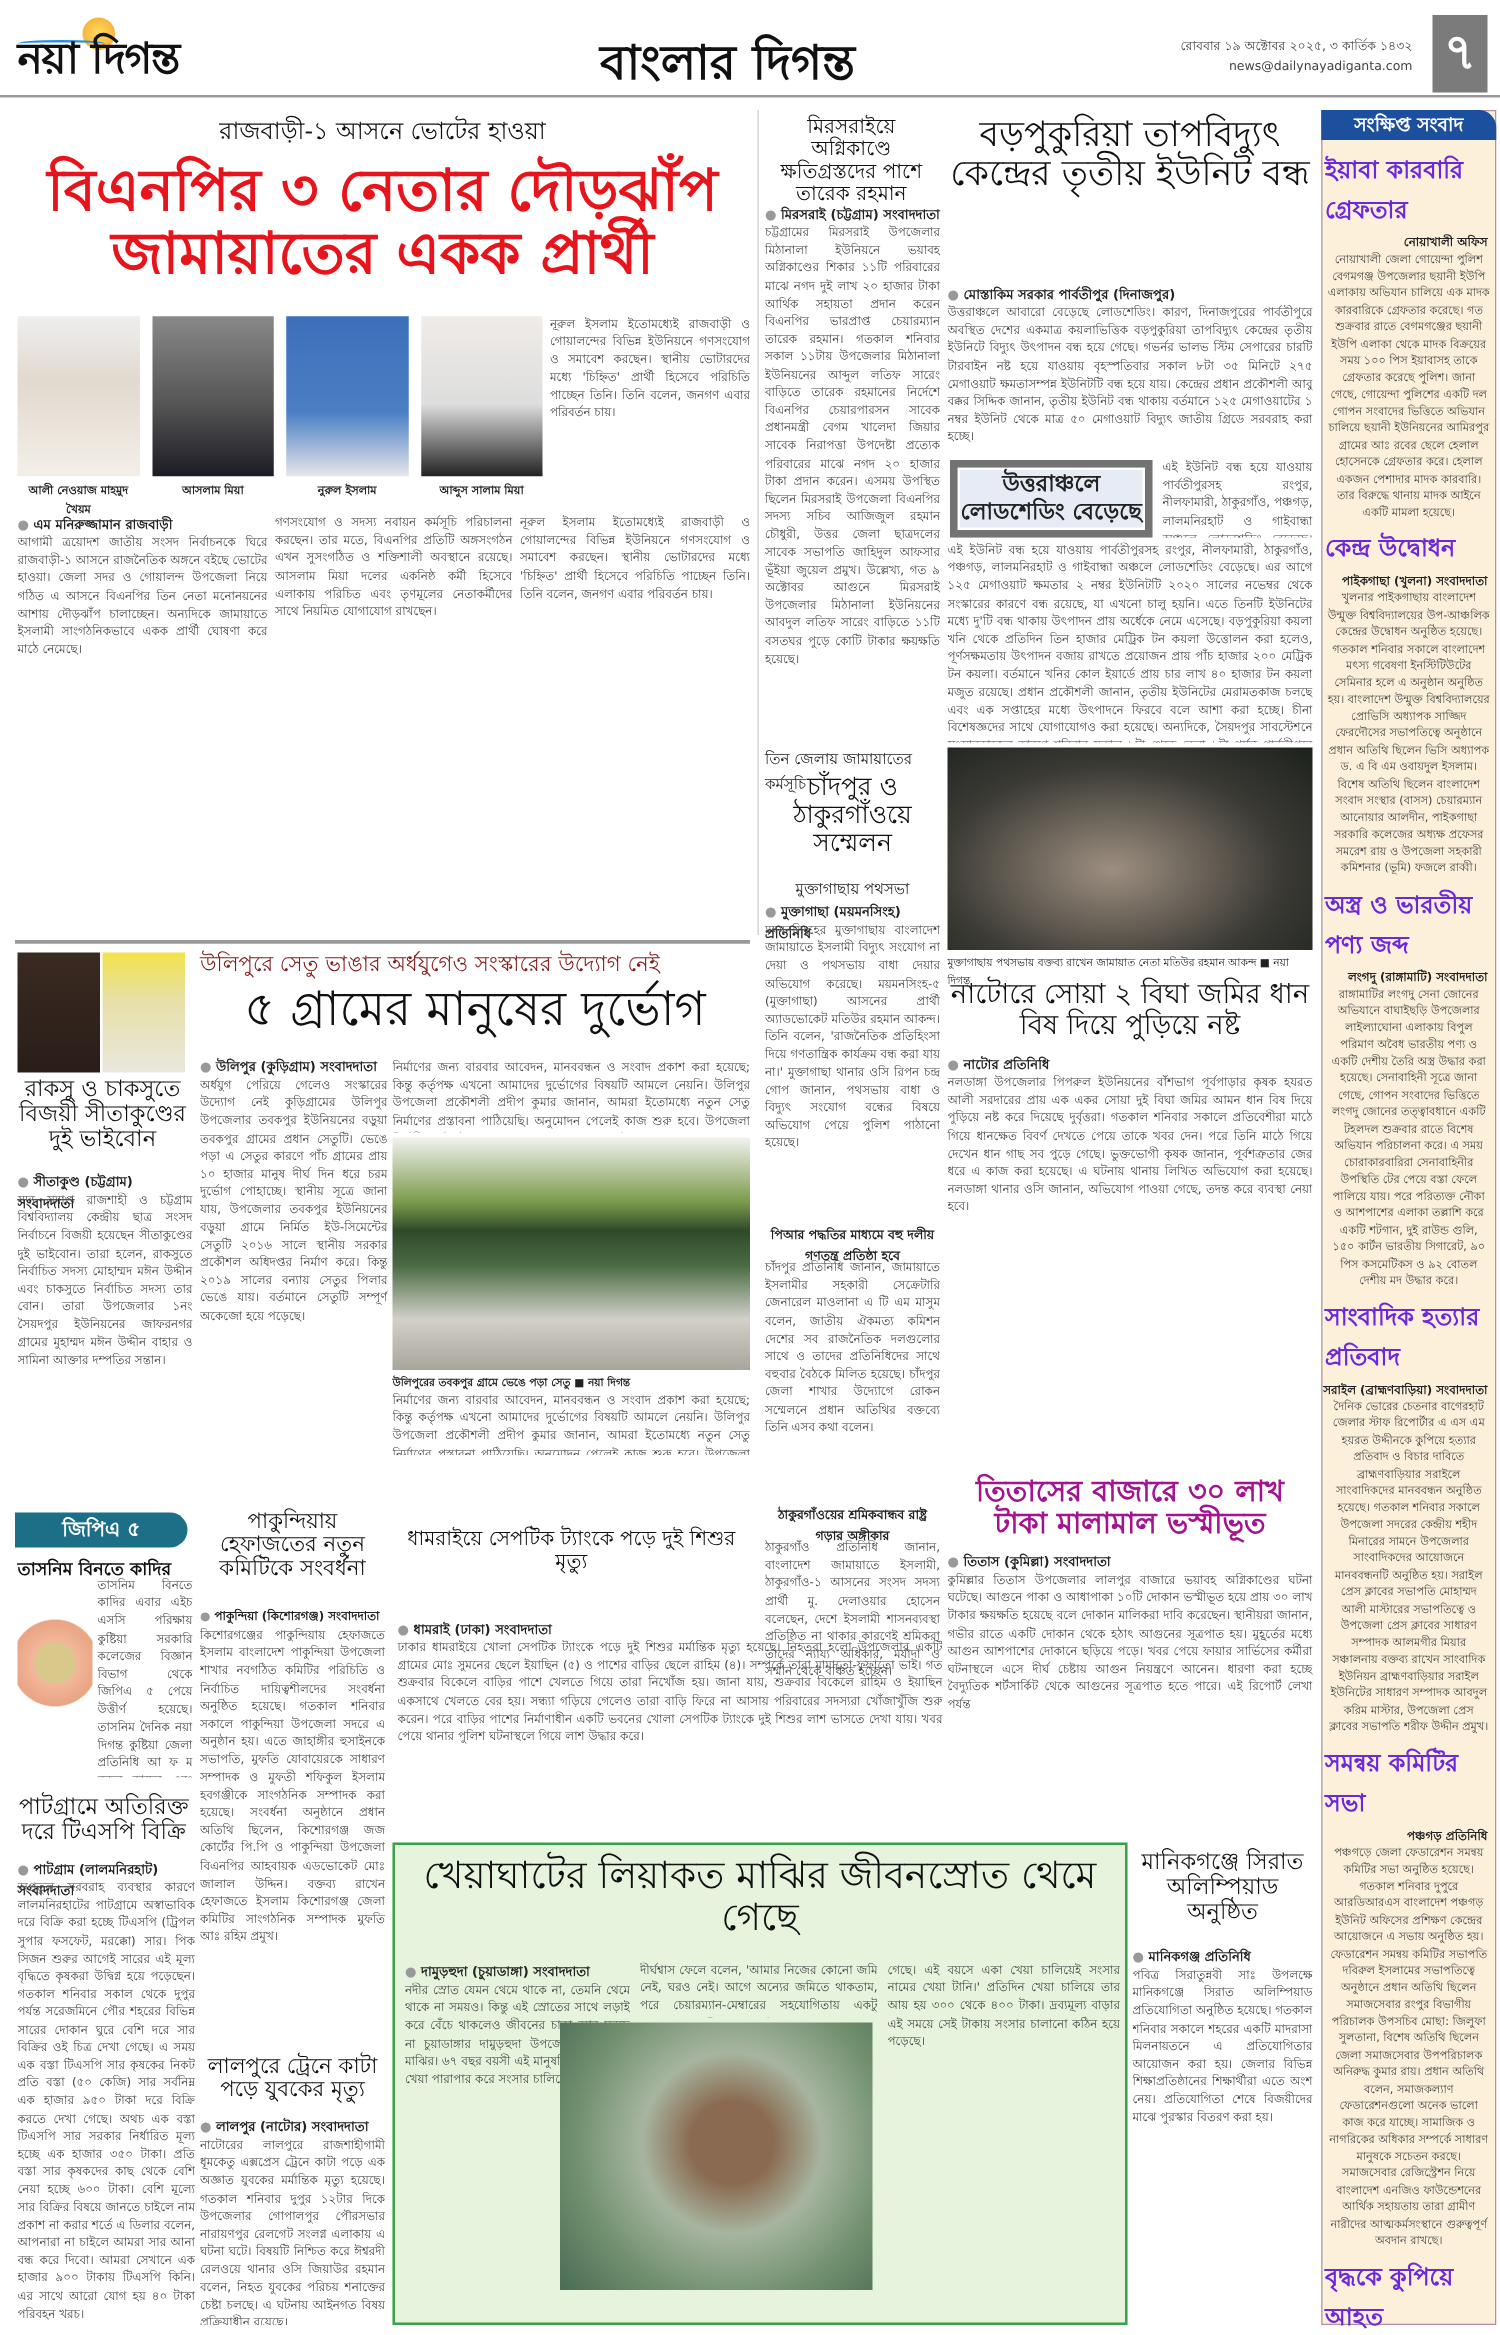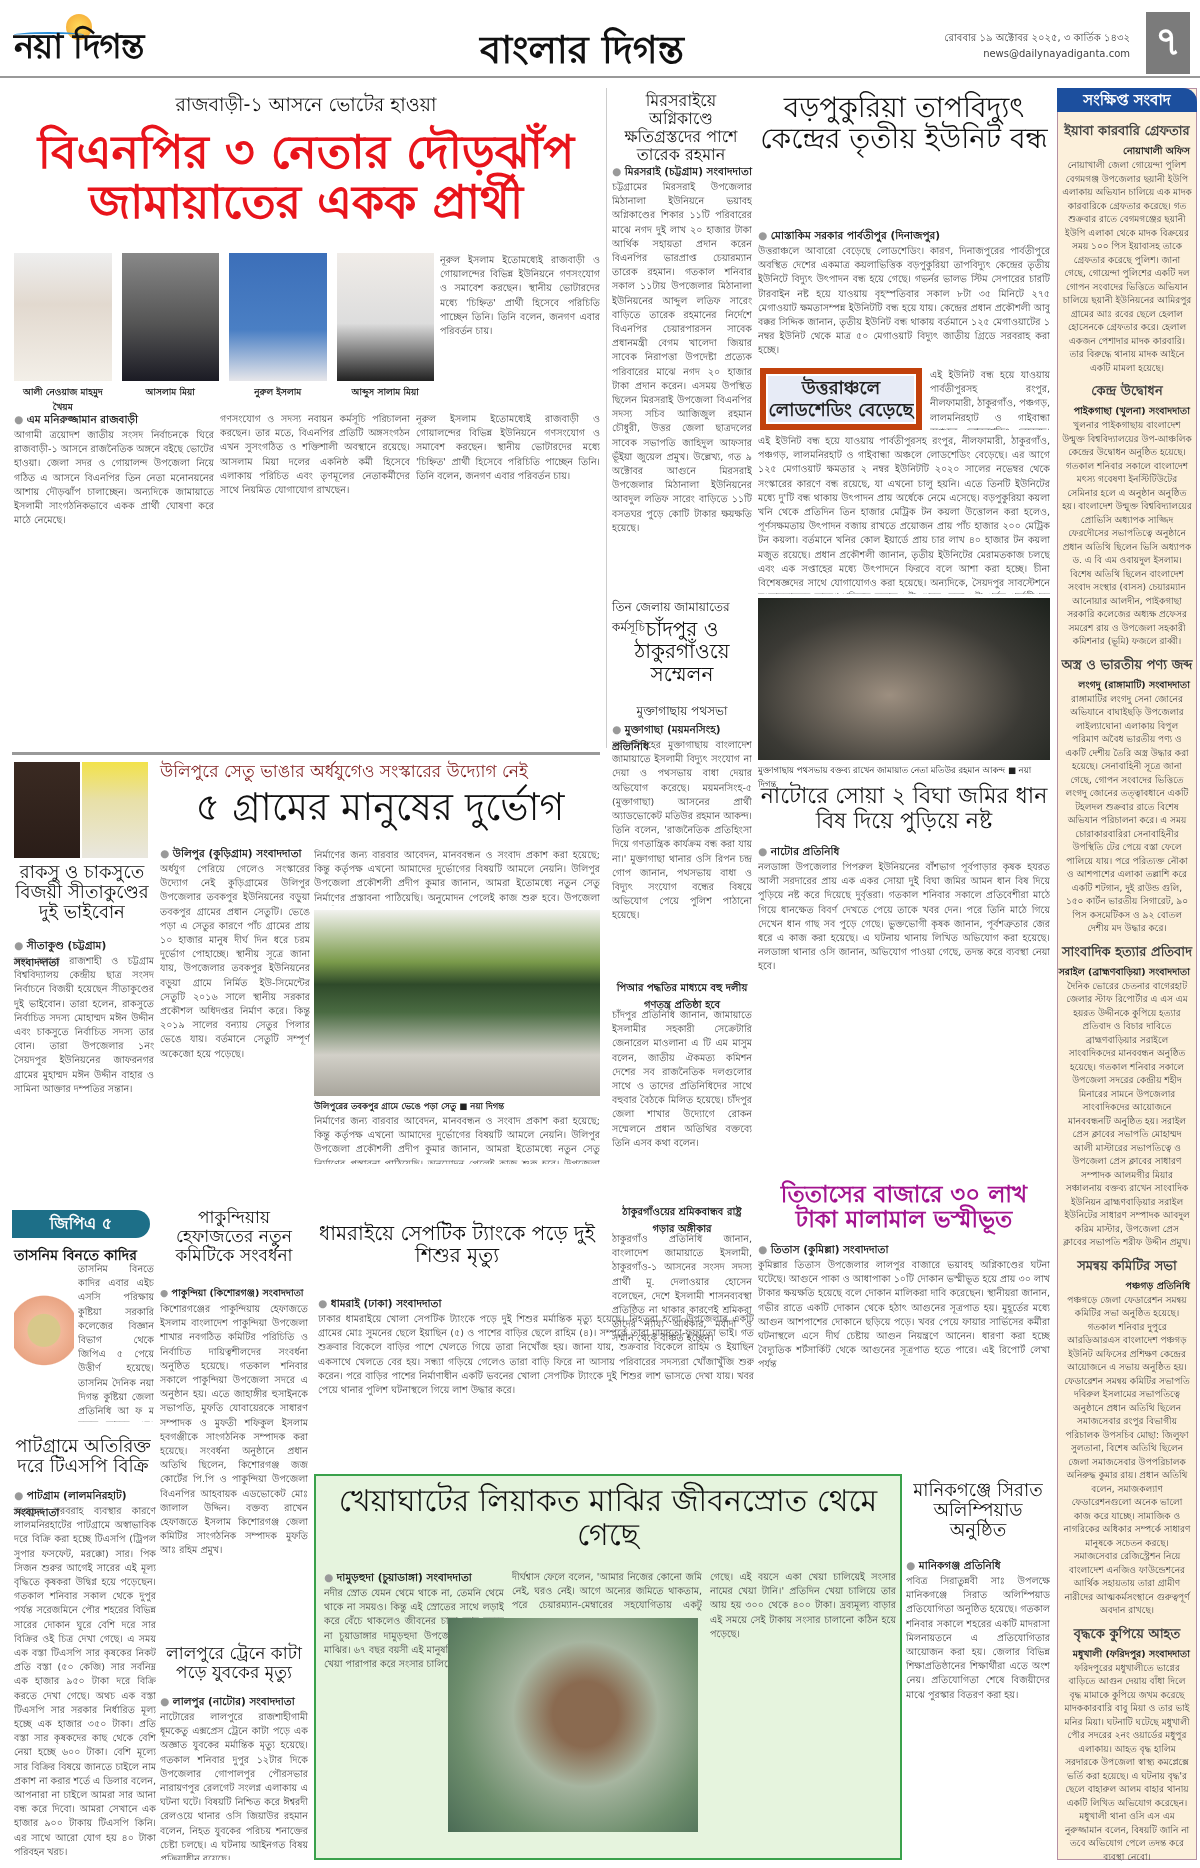--- a/index.html
+++ b/index.html
@@ -18,26 +18,26 @@
 .head-purple{color:#a3148f;font-weight:bold;text-align:center;line-height:1.1}
 .byline{font-size:10.5px;font-weight:bold;color:#222}
 .byline:before{content:"● ";color:#999}
 .body{font-size:9.5px;line-height:14.2px;color:#444;text-align:justify;overflow:hidden}
 .photo{background:#777;overflow:hidden}
 .cap{font-size:9px;color:#222;font-weight:bold}
 .rule{background:#999;height:3px}
 .vrule{background:#ccc;width:1px}
 .brief{left:1057px;top:88px;width:140px;height:1772px;background:#fcf0db;border:1px solid #b58fa5}
 .brief-head{left:1057px;top:88px;width:140px;height:24px;background:#1c4f9e;color:#fff;font:bold 15px "DejaVu Sans",sans-serif;text-align:center;line-height:24px;border-radius:0 14px 0 0}
-.brief h4{font-size:13px;font-weight:bold;color:#404040;text-align:center;margin:6px 2px 2px}
+.brief h4{font-size:19px;font-weight:bold;color:#6d28d9;margin:6px 2px 2px}
 .brief .bb{font-size:9.5px;font-weight:bold;text-align:right;padding-right:6px}
 .brief p{font-size:9px;line-height:13.5px;color:#444;text-align:center;padding:0 4px}
 .gpa-band{left:12px;top:1210px;width:138px;height:28px;background:#1d6f88;color:#fff;font-size:16px;font-weight:bold;text-align:center;line-height:28px;border-radius:0 14px 14px 0}
 .green-box{left:314px;top:1474px;width:588px;height:386px;background:#e6f4de;border:2px solid #3aa14b}
-.blue-box{left:760px;top:368px;width:162px;height:62px;background:#e7ebf6;border:6px solid #c2410c;display:flex;align-items:center;justify-content:center;text-align:center;font:bold 18px "DejaVu Sans",sans-serif;line-height:22px;box-shadow:inset 0 0 0 2px #fff}
+.blue-box{left:760px;top:368px;width:162px;height:62px;background:#e7ebf6;border:6px solid #737373;display:flex;align-items:center;justify-content:center;text-align:center;font:bold 18px "DejaVu Sans",sans-serif;line-height:22px;box-shadow:inset 0 0 0 2px #fff}
 </style>
 </head>
 <body>
 
 <div class="abs masthead"></div>
 <div class="abs logo-sun"></div>
 <div class="abs logo-wave"></div>
 <div class="abs logo">নয়া দিগন্ত</div>
 <div class="abs section-title">বাংলার দিগন্ত</div>
 <div class="abs dateline">
@@ -142,21 +142,21 @@
 <div class="abs body" style="left:314px;top:1114px;width:286px;height:50px">নির্মাণের জন্য বারবার আবেদন, মানববন্ধন ও সংবাদ প্রকাশ করা হয়েছে; কিন্তু কর্তৃপক্ষ এখনো আমাদের দুর্ভোগের বিষয়টি আমলে নেয়নি। উলিপুর উপজেলা প্রকৌশলী প্রদীপ কুমার জানান, আমরা ইতোমধ্যে নতুন সেতু নির্মাণের প্রস্তাবনা পাঠিয়েছি। অনুমোদন পেলেই কাজ শুরু হবে। উপজেলা নির্বাহী কর্মকর্তা বলেন, প্রকল্পের মেয়াদ বাড়লেই অনুমোদন পাওয়া যাবে। অর্ধযুগ ধরে অবহেলিত এ সেতুটি এখন স্থানীয়দের কাছে কষ্টের প্রতীকে পরিণত হয়েছে। তারা দ্রুত সংস্কার বা নতুন সেতু নির্মাণের দাবি জানিয়েছেন।</div>
 
 <div class="abs head-black" style="left:160px;top:1208px;width:148px;font-size:17px">পাকুন্দিয়ায় হেফাজতের নতুন কমিটিকে সংবর্ধনা</div>
 <div class="abs byline" style="left:160px;top:1286px;width:148px;font-size:9.5px">পাকুন্দিয়া (কিশোরগঞ্জ) সংবাদদাতা</div>
 <div class="abs body" style="left:160px;top:1302px;width:148px;height:332px">কিশোরগঞ্জের পাকুন্দিয়ায় হেফাজতে ইসলাম বাংলাদেশ পাকুন্দিয়া উপজেলা শাখার নবগঠিত কমিটির পরিচিতি ও নির্বাচিত দায়িত্বশীলদের সংবর্ধনা অনুষ্ঠিত হয়েছে। গতকাল শনিবার সকালে পাকুন্দিয়া উপজেলা সদরে এ অনুষ্ঠান হয়। এতে জাহাঙ্গীর হুসাইনকে সভাপতি, মুফতি যোবায়েরকে সাধারণ সম্পাদক ও মুফতী শফিকুল ইসলাম হবগঞ্জীকে সাংগঠনিক সম্পাদক করা হয়েছে। সংবর্ধনা অনুষ্ঠানে প্রধান অতিথি ছিলেন, কিশোরগঞ্জ জজ কোর্টের পি.পি ও পাকুন্দিয়া উপজেলা বিএনপির আহবায়ক এডভোকেট মোঃ জালাল উদ্দিন। বক্তব্য রাখেন হেফাজতে ইসলাম কিশোরগঞ্জ জেলা কমিটির সাংগঠনিক সম্পাদক মুফতি আঃ রহিম প্রমুখ।</div>
 
 <div class="abs head-black" style="left:160px;top:1644px;width:148px;font-size:17px">লালপুরে ট্রেনে কাটা পড়ে যুবকের মৃত্যু</div>
 <div class="abs byline" style="left:160px;top:1694px;width:148px">লালপুর (নাটোর) সংবাদদাতা</div>
 <div class="abs body" style="left:160px;top:1710px;width:148px;height:150px">নাটোরের লালপুরে রাজশাহীগামী ধূমকেতু এক্সপ্রেস ট্রেনে কাটা পড়ে এক অজ্ঞাত যুবকের মর্মান্তিক মৃত্যু হয়েছে। গতকাল শনিবার দুপুর ১২টার দিকে উপজেলার গোপালপুর পৌরসভার নারায়ণপুর রেলগেট সংলগ্ন এলাকায় এ ঘটনা ঘটে। বিষয়টি নিশ্চিত করে ঈশ্বরদী রেলওয়ে থানার ওসি জিয়াউর রহমান বলেন, নিহত যুবকের পরিচয় শনাক্তের চেষ্টা চলছে। এ ঘটনায় আইনগত বিষয় প্রক্রিয়াধীন রয়েছে।</div>
 
-<div class="abs head-black" style="left:314px;top:1222px;width:286px;font-size:20px">ধামরাইয়ে সেপটিক ট্যাংকে পড়ে দুই শিশুর মৃত্যু</div>
+<div class="abs head-black" style="left:314px;top:1222px;width:286px;font-size:16px">ধামরাইয়ে সেপটিক ট্যাংকে পড়ে দুই শিশুর মৃত্যু</div>
 <div class="abs byline" style="left:318px;top:1296px">ধামরাই (ঢাকা) সংবাদদাতা</div>
 <div class="abs body" style="left:318px;top:1312px;width:436px;height:154px">ঢাকার ধামরাইয়ে খোলা সেপটিক ট্যাংকে পড়ে দুই শিশুর মর্মান্তিক মৃত্যু হয়েছে। নিহতরা হলো উপজেলার একটি গ্রামের মোঃ সুমনের ছেলে ইয়াছিন (৫) ও পাশের বাড়ির ছেলে রাহিম (৪)। সম্পর্কে তারা মামাতো-ফুফাতো ভাই। গত শুক্রবার বিকেলে বাড়ির পাশে খেলতে গিয়ে তারা নিখোঁজ হয়। জানা যায়, শুক্রবার বিকেলে রাহিম ও ইয়াছিন একসাথে খেলতে বের হয়। সন্ধ্যা গড়িয়ে গেলেও তারা বাড়ি ফিরে না আসায় পরিবারের সদস্যরা খোঁজাখুঁজি শুরু করেন। পরে বাড়ির পাশের নির্মাণাধীন একটি ভবনের খোলা সেপটিক ট্যাংকে দুই শিশুর লাশ ভাসতে দেখা যায়। খবর পেয়ে থানার পুলিশ ঘটনাস্থলে গিয়ে লাশ উদ্ধার করে।</div>
 
 <div class="abs green-box"></div>
 <div class="abs head-black" style="left:320px;top:1484px;width:576px;font-size:30px">খেয়াঘাটের লিয়াকত মাঝির জীবনস্রোত থেমে গেছে</div>
 <div class="abs byline" style="left:324px;top:1570px">দামুড়হুদা (চুয়াডাঙ্গা) সংবাদদাতা</div>
 <div class="abs body" style="left:324px;top:1586px;width:180px;height:270px">নদীর স্রোত যেমন থেমে থাকে না, তেমনি থেমে থাকে না সময়ও। কিন্তু এই স্রোতের সাথে লড়াই করে বেঁচে থাকলেও জীবনের চাকা আর ঘুরছে না চুয়াডাঙ্গার দামুড়হুদা উপজেলার লিয়াকত মাঝির। ৬৭ বছর বয়সী এই মানুষটি দীর্ঘ দিন ধরে খেয়া পারাপার করে সংসার চালিয়ে আসছেন।</div>
 <div class="abs body" style="left:512px;top:1570px;width:190px;height:44px">দীর্ঘশ্বাস ফেলে বলেন, 'আমার নিজের কোনো জমি নেই, ঘরও নেই। আগে অন্যের জমিতে থাকতাম, পরে চেয়ারম্যান-মেম্বারের সহযোগিতায় একটু জায়গা পেয়েছি। সেখানেই কোনোমতে বসবাস করি।'</div>
 <div class="abs body" style="left:710px;top:1570px;width:186px;height:286px">গেছে। এই বয়সে একা খেয়া চালিয়েই সংসার নামের খেয়া টানি।' প্রতিদিন খেয়া চালিয়ে তার আয় হয় ৩০০ থেকে ৪০০ টাকা। দ্রব্যমূল্য বাড়ার এই সময়ে সেই টাকায় সংসার চালানো কঠিন হয়ে পড়েছে।</div>
 <div class="abs photo" style="left:448px;top:1618px;width:250px;height:214px;background:radial-gradient(circle at 55% 45%,#8a6a50 18%,#a7b5a0 40%,#6f8f6e 70%,#4a6b55)"></div>

